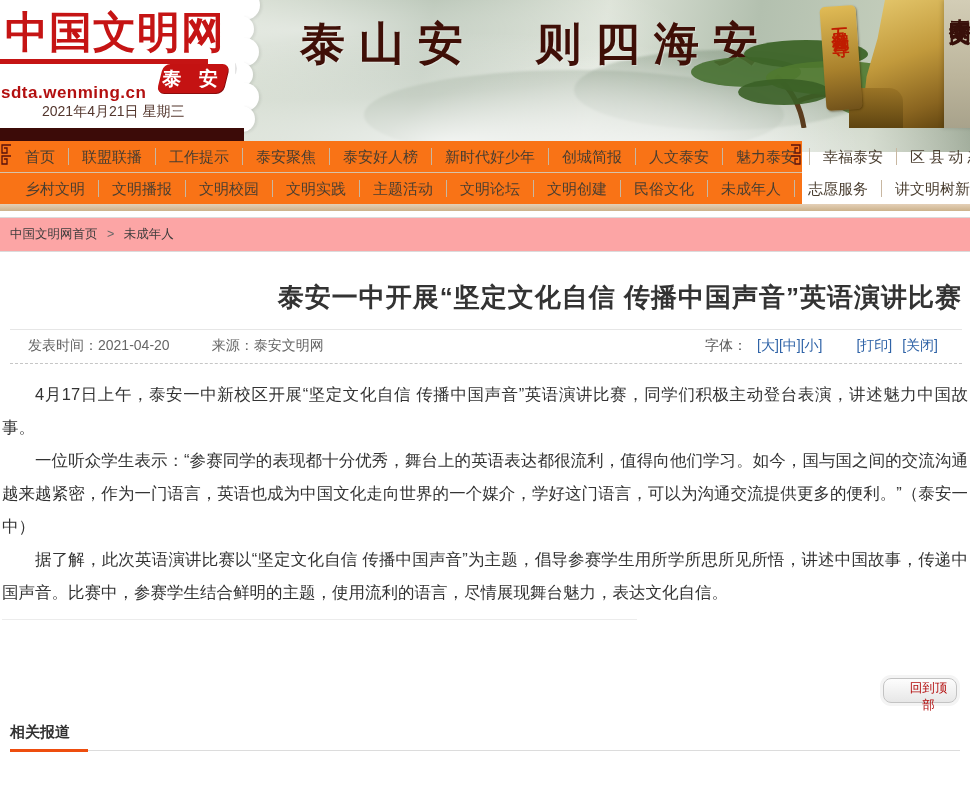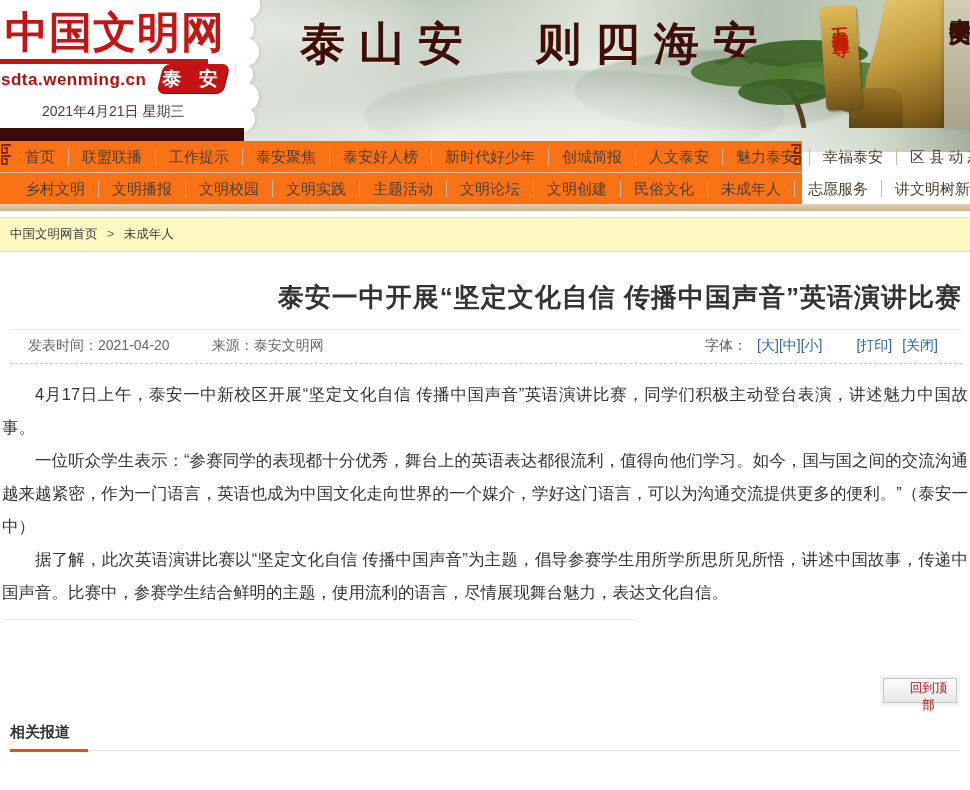--- a/index.html
+++ b/index.html
@@ -5,21 +5,21 @@
   html,body{margin:0;padding:0;background:#fff;}
   .page{position:relative;width:970px;height:790px;background:#fff;overflow:hidden;
         font-family:"Liberation Sans",sans-serif;color:#333;}
 
   
   .header{position:relative;width:970px;height:128px;background:#fff;padding-left:18px;}
   .logo-block{position:absolute;left:0;top:0;width:235px;height:128px;z-index:5;background:#fff;cursor:pointer;}
   .logo-title{position:absolute;left:5px;top:4px;font-size:43px;font-weight:bold;color:#c51414;
               letter-spacing:1px;white-space:nowrap;}
   .logo-underline{position:absolute;left:0;top:59px;width:208px;height:5px;background:#c51414;}
-  .logo-url{position:absolute;left:1px;top:70px;font-size:17px;font-weight:bold;color:#b31010;letter-spacing:.5px;}
+  .logo-url{position:absolute;left:1px;top:83px;font-size:17px;font-weight:bold;color:#b31010;letter-spacing:.5px;}
   .logo-badge{position:absolute;left:160px;top:64px;width:66px;height:29px;background:#c41212;
               border-radius:7px;transform:skewX(-14deg);box-shadow:1px 1px 0 #8a0d0d;}
   .logo-badge span{display:block;transform:skewX(14deg);color:#fff;font-weight:bold;font-size:19px;
                    text-align:center;line-height:29px;letter-spacing:6px;}
   .logo-date{position:absolute;left:42px;top:103px;font-size:14px;color:#53362d;}
 
   .swirl{position:absolute;border:2px solid #e4e4e4;border-radius:50%;background:transparent;}
   .swirl.s1{left:204px;top:10px;width:26px;height:26px;}
   .swirl.s2{left:216px;top:58px;width:17px;height:17px;}
   .swirl.s3{left:206px;top:92px;width:24px;height:24px;}
@@ -61,21 +61,21 @@
   .nav-row{display:flex;align-items:center;height:31px;padding-left:12px;white-space:nowrap;}
   .nav-row.first{border-bottom:1px solid #d6c3aa;}
   .nav-item{padding:0 13px;font-size:15px;color:#4a3e30;cursor:pointer;line-height:17px;}
   .nav-item + .nav-item{border-left:1px solid #c8b7a1;}
   .nav-bottom{width:970px;height:7px;background:linear-gradient(#e4d0b8,#ccb28b);}
   .fret{position:absolute;top:3px;z-index:3;}
   .fret.left{left:1px;}
   .fret.right{right:1px;transform:scaleX(-1);}
 
   
-  .breadcrumb{margin-top:6px;height:33px;line-height:33px;background:#fef9c3;
+  .breadcrumb{margin-top:6px;height:33px;line-height:33px;background:#fca5a5;
       border-top:1px solid #dbdbdb;border-bottom:1px solid #dbdbdb;padding-left:10px;font-size:12.5px;color:#3c3c3c;}
   .breadcrumb .crumb-home{cursor:pointer;}
   .breadcrumb .crumb-sep{margin:0 6px;color:#666;}
 
   
   .article-title{margin:28px 8px 14px;text-align:right;font-size:26px;font-weight:bold;color:#333;letter-spacing:1px;}
   .meta{display:flex;justify-content:space-between;align-items:center;margin:0 8px 0 10px;
       border-top:1px solid #e6e6e6;border-bottom:1px dashed #c6c6c6;padding:7px 0 8px;font-size:14px;color:#666;gap:36px;}
   .meta-left{padding-left:18px;display:flex;gap:42px;}
   .meta-right{padding-right:24px;display:flex;gap:10px;align-items:center;}
@@ -83,21 +83,21 @@
   .blue-link{color:#2f63a7;cursor:pointer;}
   .font-links{display:flex;gap:0;}
   .gap-sm{width:14px;}
 
   .article-body{margin:14px 2px 0;font-size:16.5px;line-height:33px;color:#333;text-align:justify;}
   .article-body p{margin:0;text-indent:2em;}
   .end-rule{margin-top:10px;width:635px;border-top:1px solid #ececec;height:0;}
 
   
   .back-top{position:absolute;top:678px;right:13px;width:74px;height:25px;
-      background:linear-gradient(#fdfdfd,#e7e7e7);border:1px solid #c3c3c3;border-radius:0;
+      background:linear-gradient(#fdfdfd,#e7e7e7);border:1px solid #c3c3c3;border-radius:8px;
       color:#b30e0e;font-size:12.5px;cursor:pointer;font-family:Liberation Mono, monospace;
       box-shadow:0 0 0 3px #f4f4f4;padding-left:23px;}
   .related{position:absolute;left:0;right:0;top:723px;border-bottom:1px solid #dcdcdc;margin:0 10px;}
   .related-title{display:inline-block;font-size:15px;font-weight:bold;color:#333;
       padding:0 18px 7px 0;border-bottom:3px solid #ee4d0e;margin-bottom:-2px;}
 </style>
 </head>
 <body>
 
 <div class="page">

